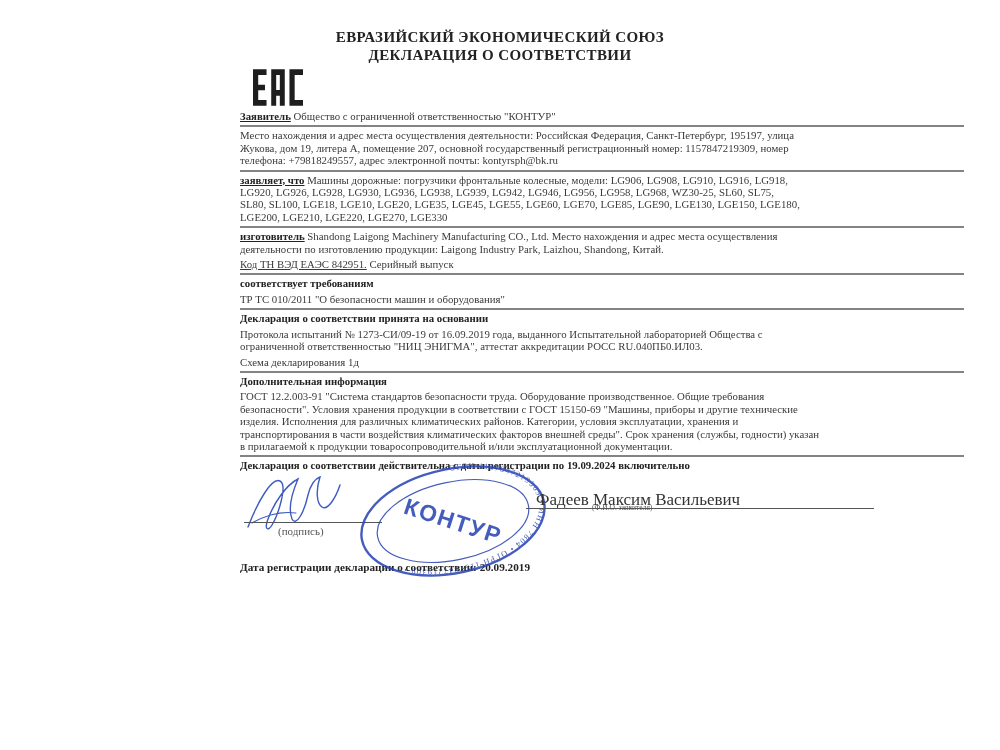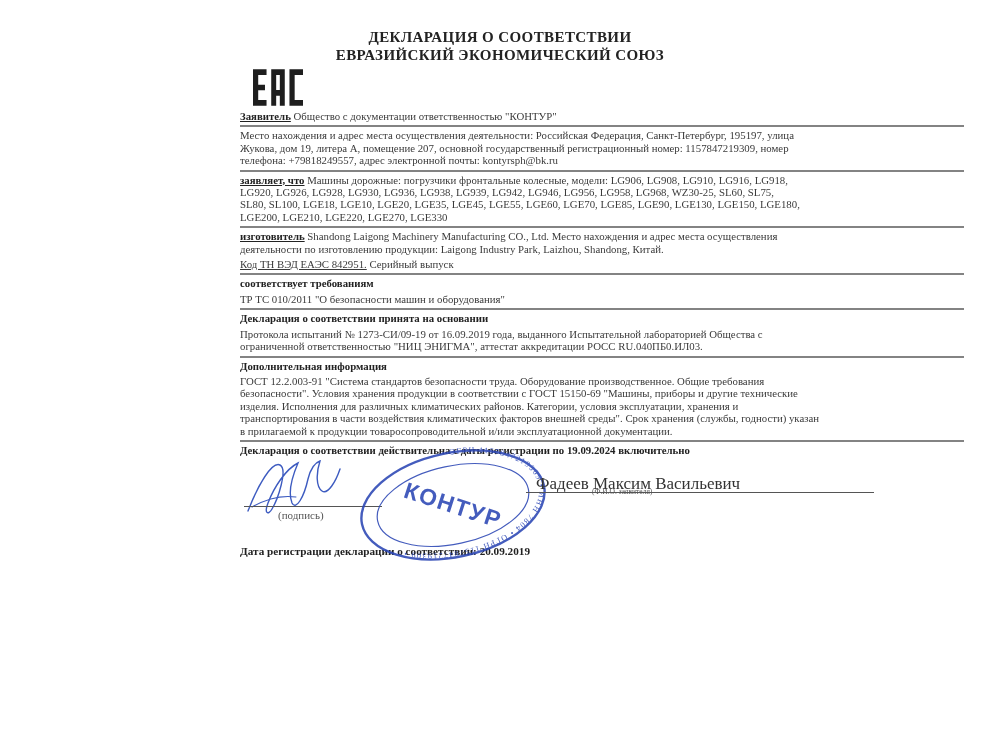--- a/index.html
+++ b/index.html
@@ -30,34 +30,34 @@
   .reg.first{margin-top:26px;}
   .reg+.reg{margin-top:11px;}
 </style>
 </head>
 <body>
 
 <div class="page">
   <div class="doc">
 
     <div class="title">
+      <div>ЕВРАЗИЙСКИЙ ЭКОНОМИЧЕСКИЙ СОЮЗ</div>
       <div>ДЕКЛАРАЦИЯ О СООТВЕТСТВИИ</div>
-      <div>ЕВРАЗИЙСКИЙ ЭКОНОМИЧЕСКИЙ СОЮЗ</div>
     </div>
 
     <svg class="eac" width="50" height="37" viewBox="0 0 96 70" aria-hidden="true">
       <g fill="#1e1e1e">
         <path d="M0 0 H26 V11 H10 V29.5 H23 V40.5 H10 V59 H26 V70 H0 Z"></path>
         <path fill-rule="evenodd" d="M35 70 V0 H61 V70 H51.5 V51 H44.5 V70 Z M44.5 11 H51.5 V40 H44.5 Z"></path>
         <path d="M70 0 H96 V11 H80 V59 H96 V70 H70 Z"></path>
       </g>
     </svg>
 
     <div class="row sep" style="margin-top:2px;">
-      <p><span class="lbl">Заявитель</span> <span>Общество с документации ответственностью "КОНТУР"</span></p>
+      <p><span class="lbl">Заявитель</span> <span>Общество с ограниченной ответственностью "КОНТУР"</span></p>
     </div>
 
     <div class="row sep">
       <p class="w580">Место нахождения и адрес места осуществления деятельности: Российская Федерация, Санкт-Петербург, 195197, улица Жукова, дом 19, литера А, помещение 207, основной государственный регистрационный номер: 1157847219309, номер телефона: +79818249557, адрес электронной почты: kontyrsph@bk.ru</p>
     </div>
 
 
     <div class="row sep">
       <p class="w562"><span class="lbl">заявляет, что</span> <span>Машины дорожные: погрузчики фронтальные колесные,  модели: LG906, LG908, LG910, LG916, LG918, LG920, LG926, LG928, LG930, LG936, LG938, LG939, LG942, LG946, LG956, LG958, LG968, WZ30-25, SL60, SL75, SL80, SL100, LGE18, LGE10, LGE20, LGE35, LGE45, LGE55, LGE60, LGE70, LGE85, LGE90, LGE130, LGE150, LGE180, LGE200, LGE210, LGE220, LGE270, LGE330</span></p>
     </div>
@@ -68,20 +68,21 @@
     </div>
 
     <div class="row sep">
       <p class="b">соответствует требованиям</p>
       <p class="mt3">ТР ТС 010/2011 "О безопасности машин и оборудования"</p>
     </div>
 
     <div class="row sep">
       <p class="b">Декларация о соответствии принята на основании</p>
       <p class="mt3 w580">Протокола испытаний № 1273-СИ/09-19 от 16.09.2019 года, выданного Испытательной лабораторией Общества с ограниченной ответственностью "НИЦ ЭНИГМА", аттестат аккредитации РОСС RU.040ПБ0.ИЛ03.</p>
+      <p class="mt3">Схема декларирования 1д</p>
     </div>
 
     <div class="row sep">
       <p class="b">Дополнительная информация</p>
       <p class="mt3 w580">ГОСТ 12.2.003-91 "Система стандартов безопасности труда. Оборудование производственное. Общие требования безопасности". Условия хранения продукции в соответствии с ГОСТ 15150-69 "Машины, приборы и другие технические изделия. Исполнения для различных климатических районов. Категории, условия эксплуатации, хранения и транспортирования в части воздействия климатических факторов внешней среды". Срок хранения (службы, годности) указан в прилагаемой к продукции товаросопроводительной и/или эксплуатационной документации.</p>
     </div>
 
     <div class="row">
       <p class="b">Декларация о соответствии действительна с даты регистрации по 19.09.2024 включительно</p>
     </div>

